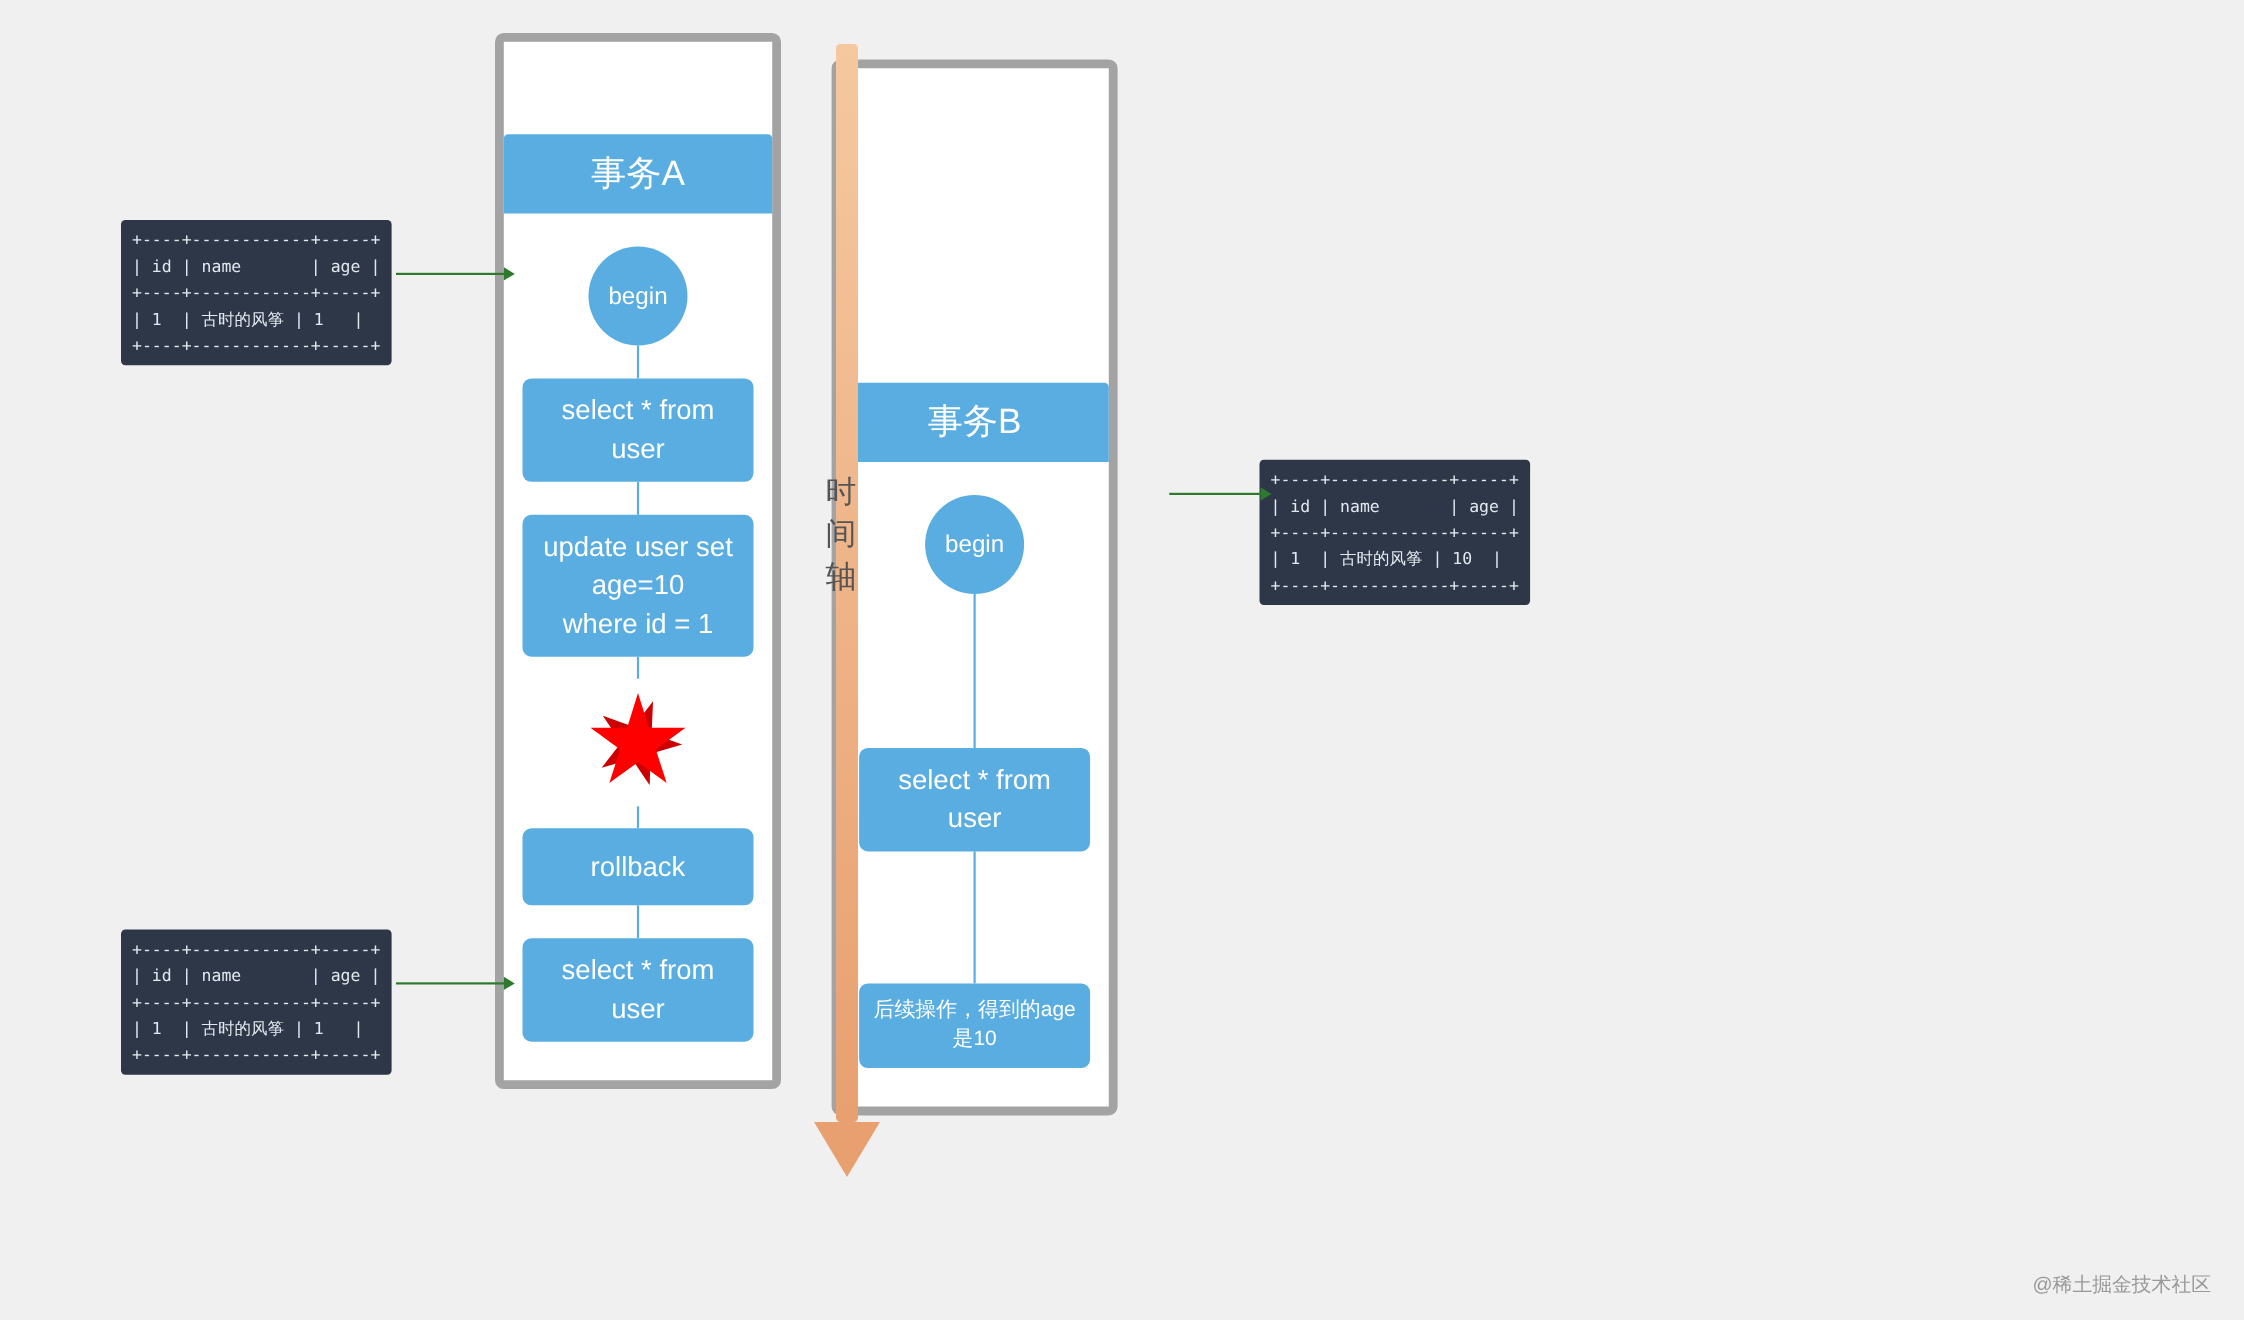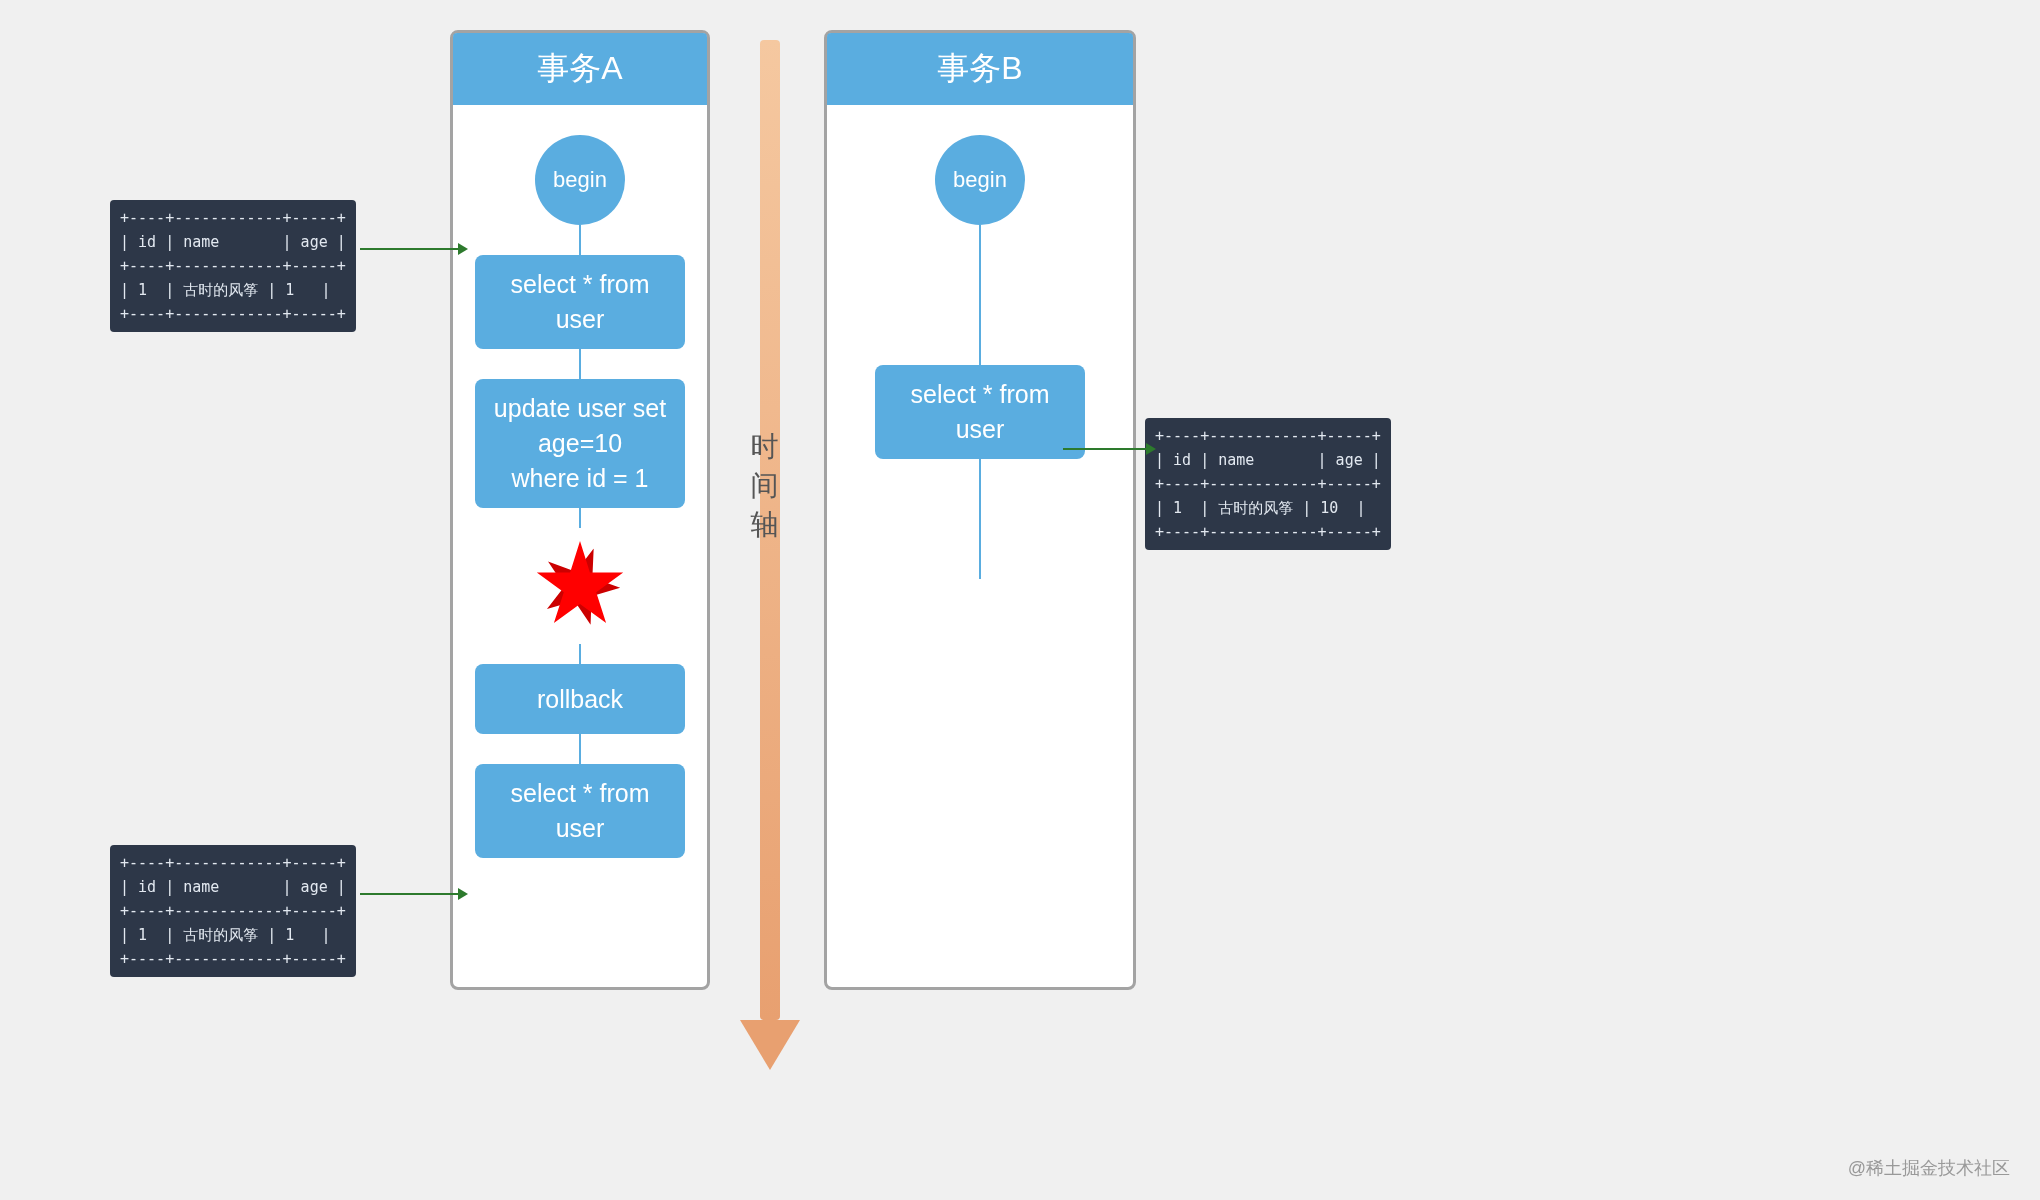--- a/index.html
+++ b/index.html
@@ -53,26 +53,27 @@
       text-orientation: upright;
       letter-spacing: 4px;
     }
 
     
     .transaction-panel {
       position: absolute;
       top: 30px;
       width: 260px;
       background: white;
-      border: 3px solid #a3a3a3;
+      border: 8px solid #a3a3a3;
       border-radius: 8px;
       display: flex;
       flex-direction: column;
       align-items: center;
       padding-bottom: 35px;
+      justify-content: flex-end;
     }
     .panel-header {
       width: 100%;
       background: #5aade0;
       color: white;
       text-align: center;
       font-size: 32px;
       padding: 14px 0;
       border-radius: 4px 4px 0 0;
     }
@@ -212,30 +213,31 @@
       </div>
       <div class="connector" style="height:20px;"></div>
 
       <div class="node node-rect">rollback</div>
       <div class="connector" style="height:30px;"></div>
 
       <div class="node node-rect">select * from user</div>
     </div>
   </div>
 
-  <div class="transaction-panel panel-b" style="left:824px; width:312px;">
+  <div class="transaction-panel panel-b" style="left:756px; width:260px;margin-top:24px;">
     <div class="panel-header">事务B</div>
     <div class="panel-content">
 
       <div class="node node-circle">begin</div>
       <div class="connector" style="height:140px;"></div>
 
       <div class="node node-rect">select * from user</div>
       <div class="connector" style="height:120px;"></div>
 
+      <div class="node node-rect" style="font-size:19px;">后续操作，得到的age<br>是10</div>
     </div>
   </div>
 
   <div class="time-axis">
     <div class="time-axis-label">时
 间
 轴</div>
     <div class="time-axis-bar"></div>
     <div class="time-axis-arrow"></div>
   </div>

